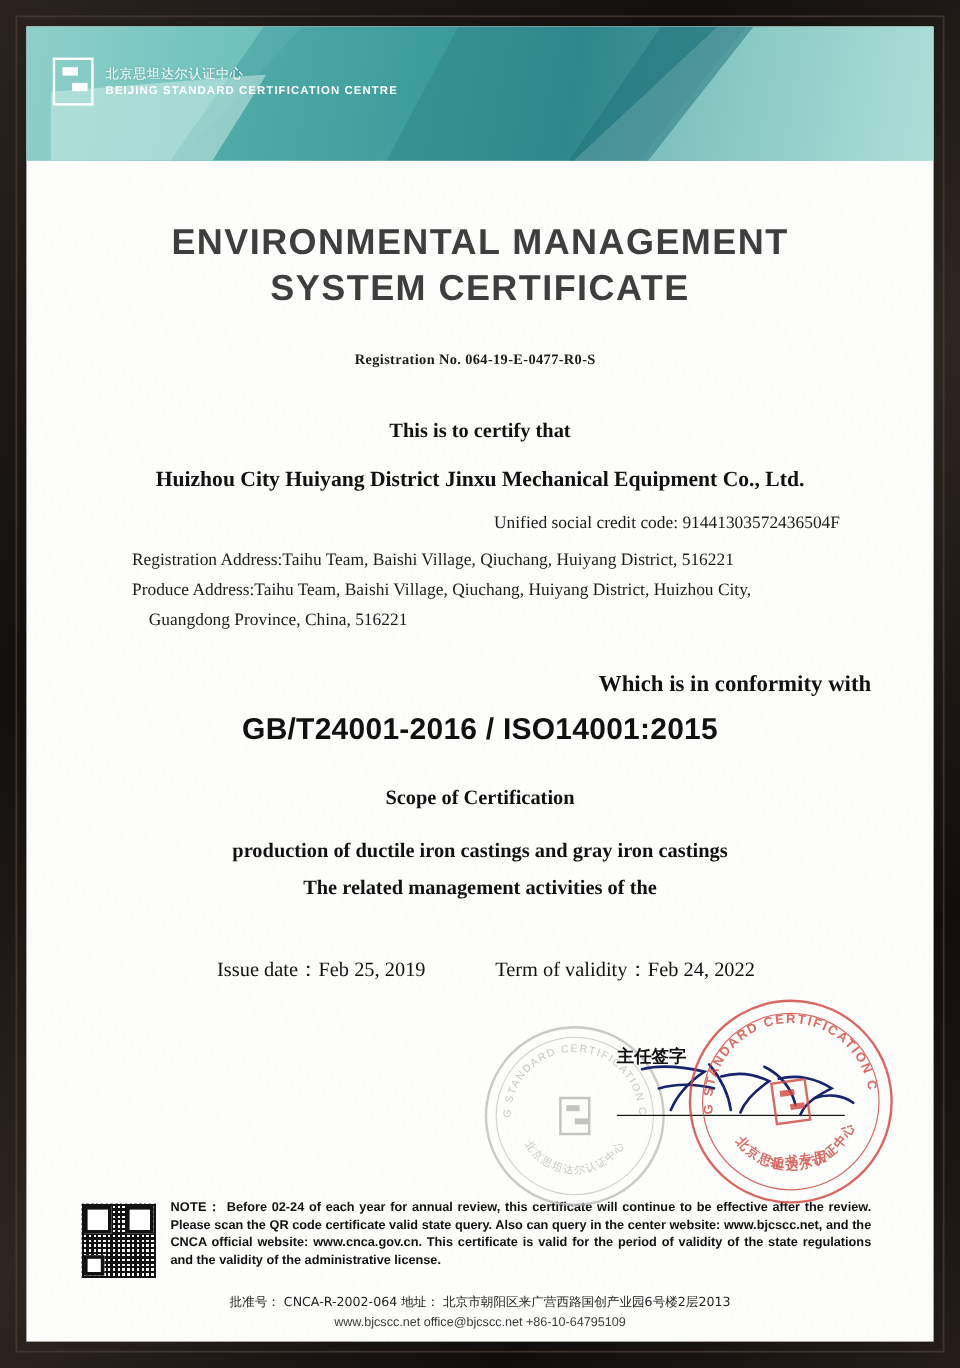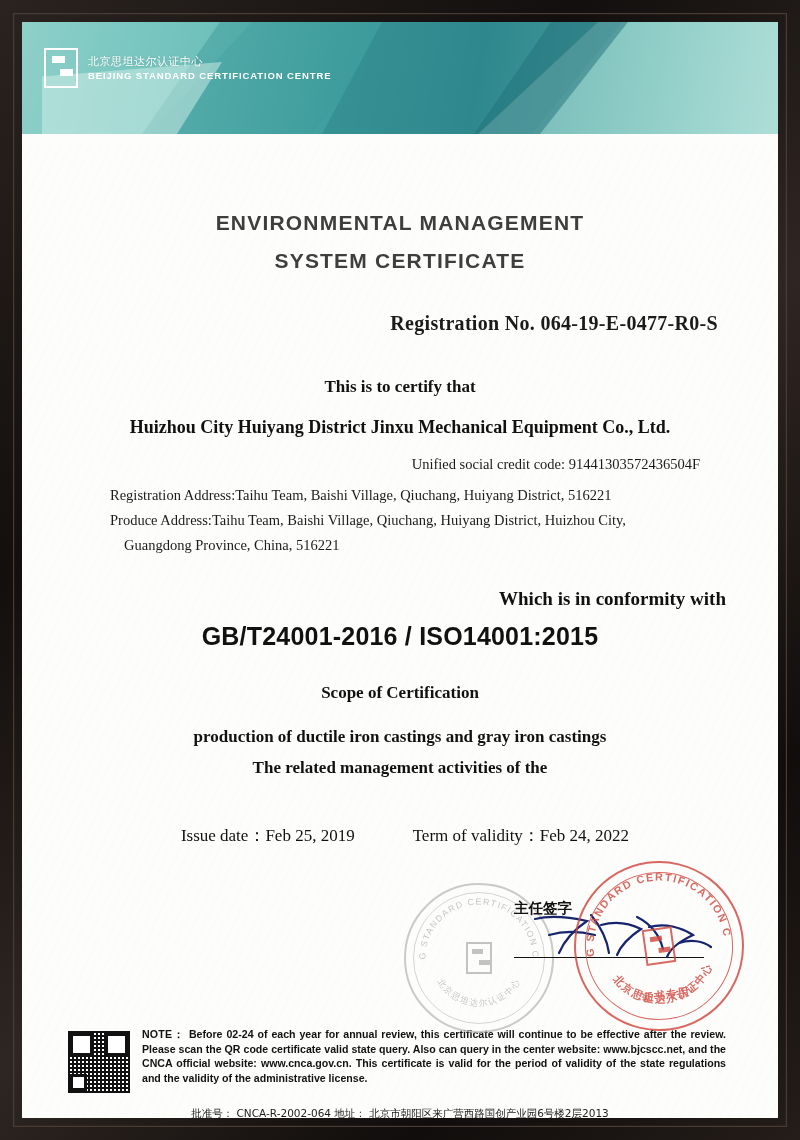--- a/index.html
+++ b/index.html
@@ -78,30 +78,30 @@
   }
 
   
   .body-area { position: relative; padding: 0 52px; }
 
   .title {
     text-align: center;
     font-family: "Liberation Sans", sans-serif;
     font-weight: 700;
     color: #3e3e3e;
-    font-size: 21px;
+    font-size: 30px;
     letter-spacing: 1.2px;
     line-height: 38px;
-    margin-top: 70px;
+    margin-top: 50px;
   }
 
   .reg-no {
-    text-align: right;
-    font-weight: 700;
-    font-size: 20px;
+    text-align: center;
+    font-weight: 700;
+    font-size: 12px;
     color: #1b1b1b;
     margin-top: 32px;
     letter-spacing: .3px;
     padding-right: 8px;
   }
 
   .certify {
     text-align: center;
     font-weight: 700;
     font-size: 17px;

